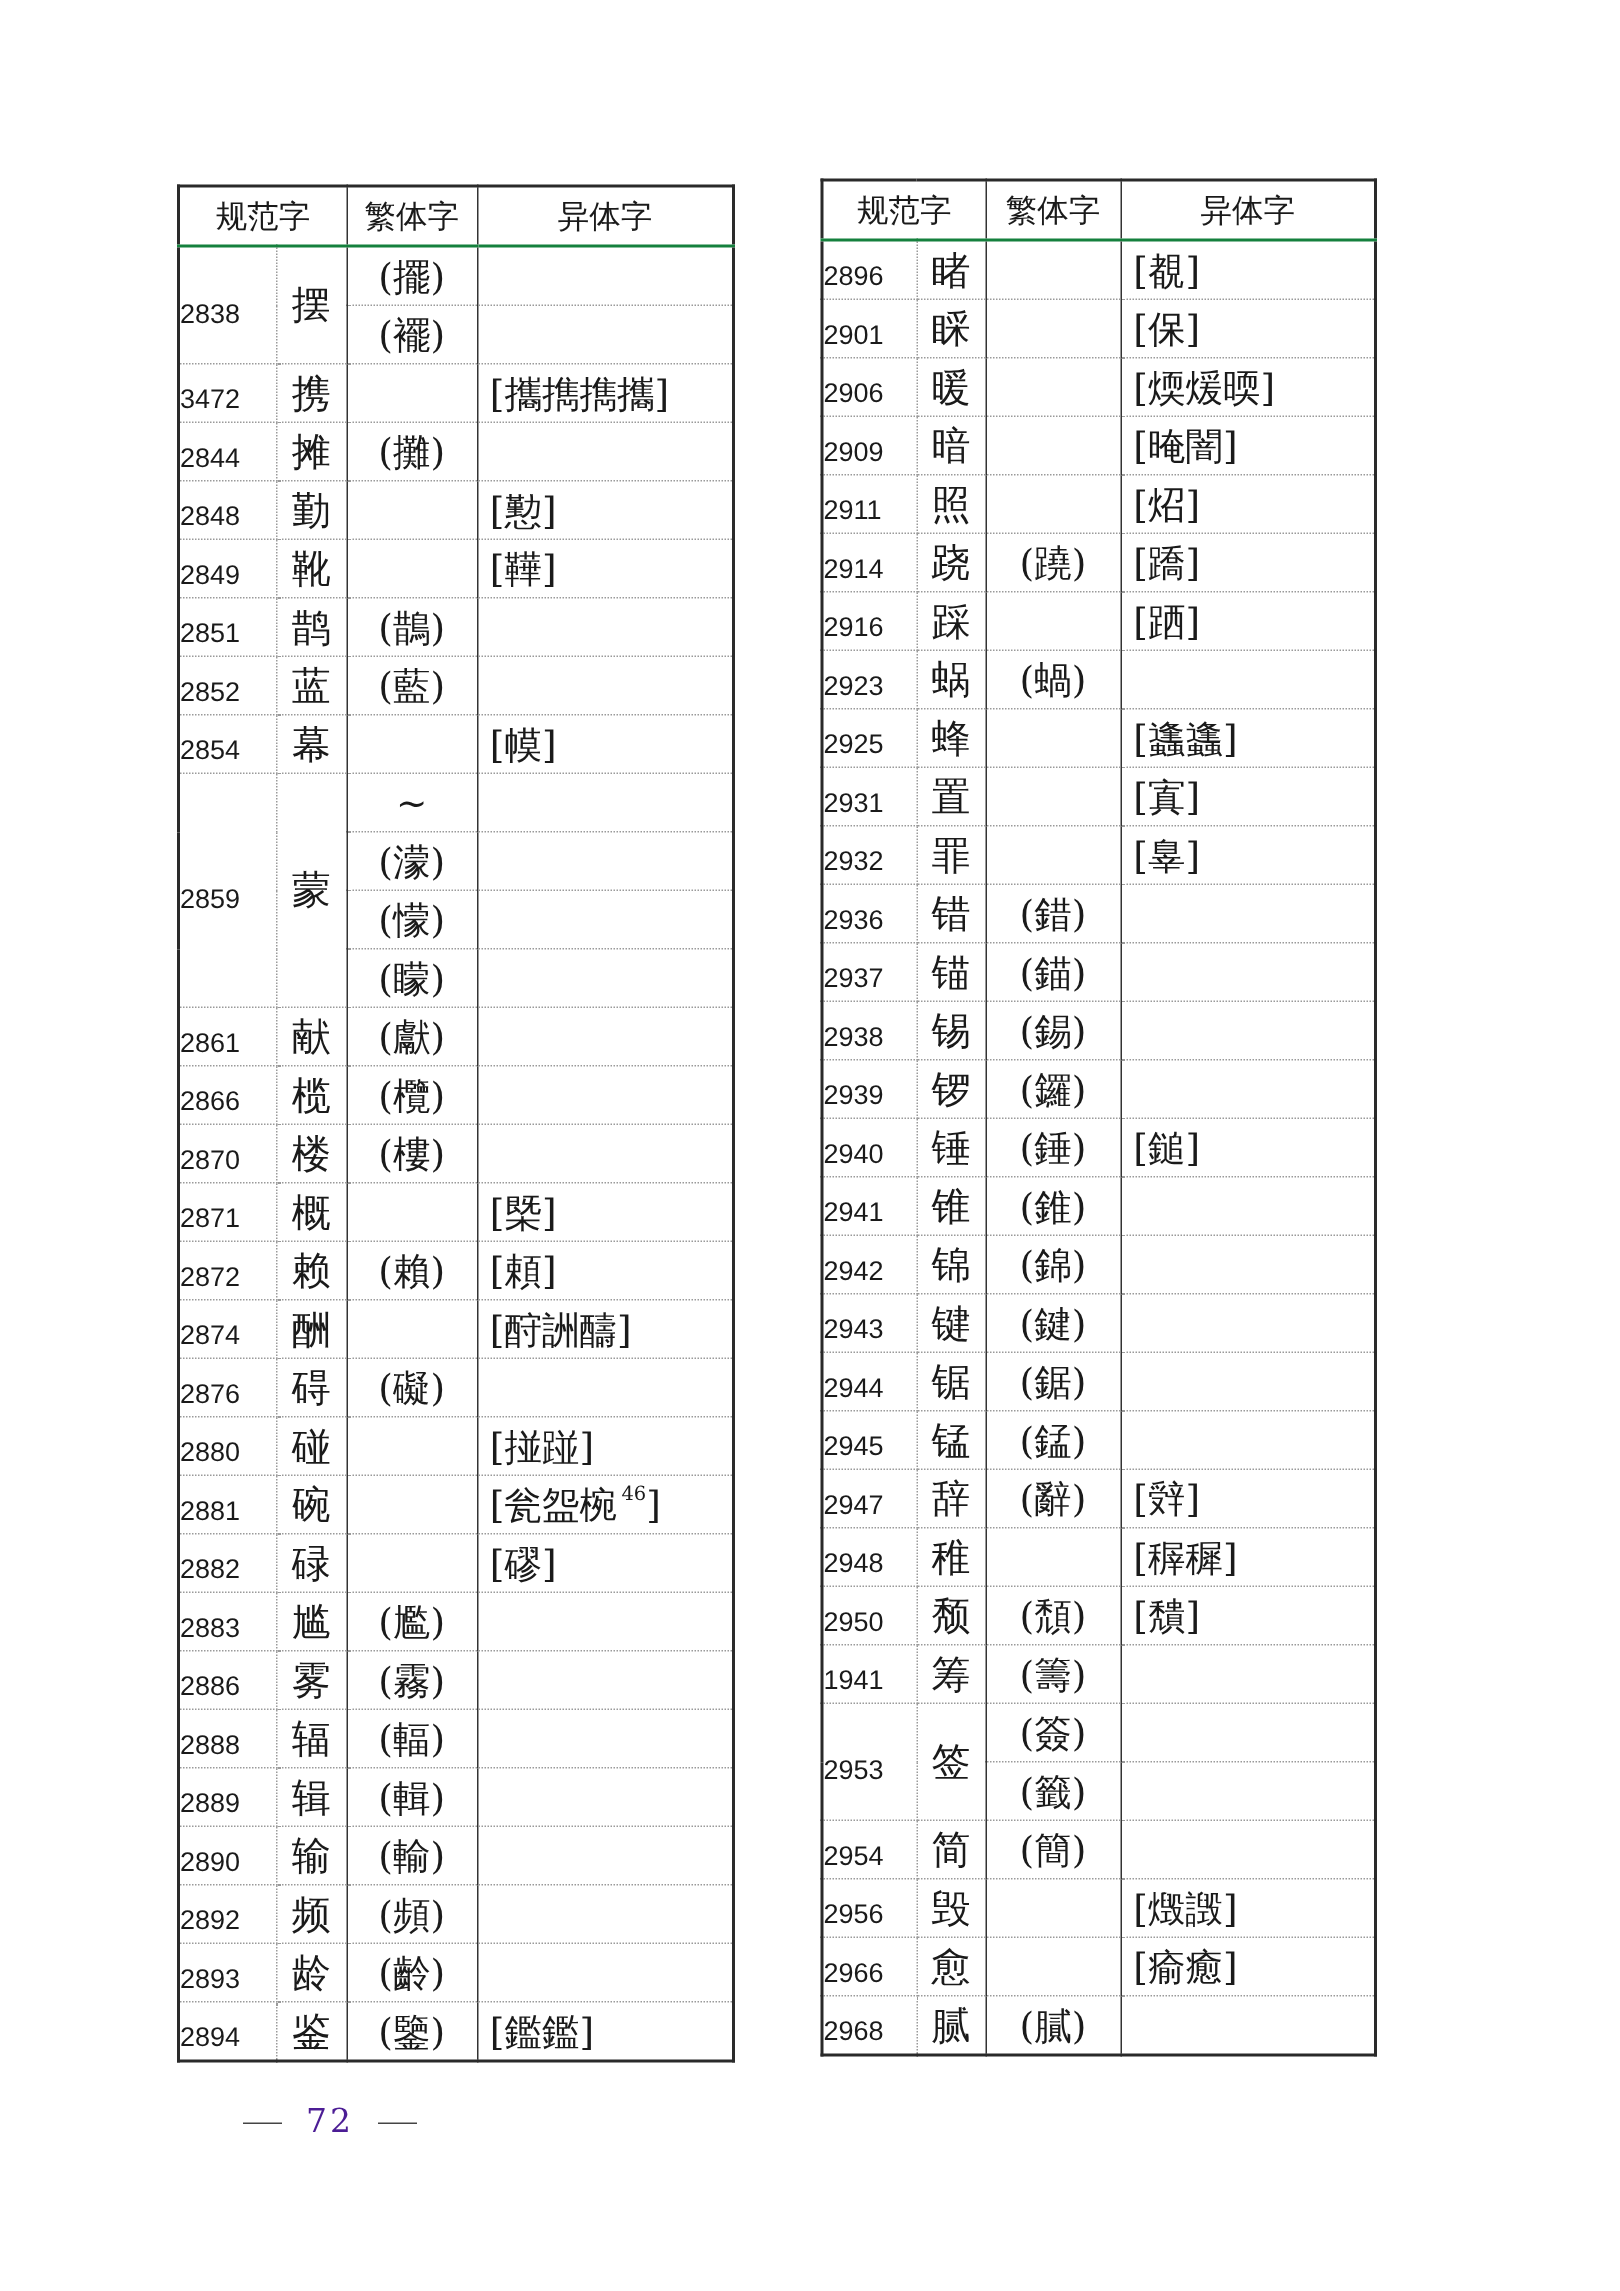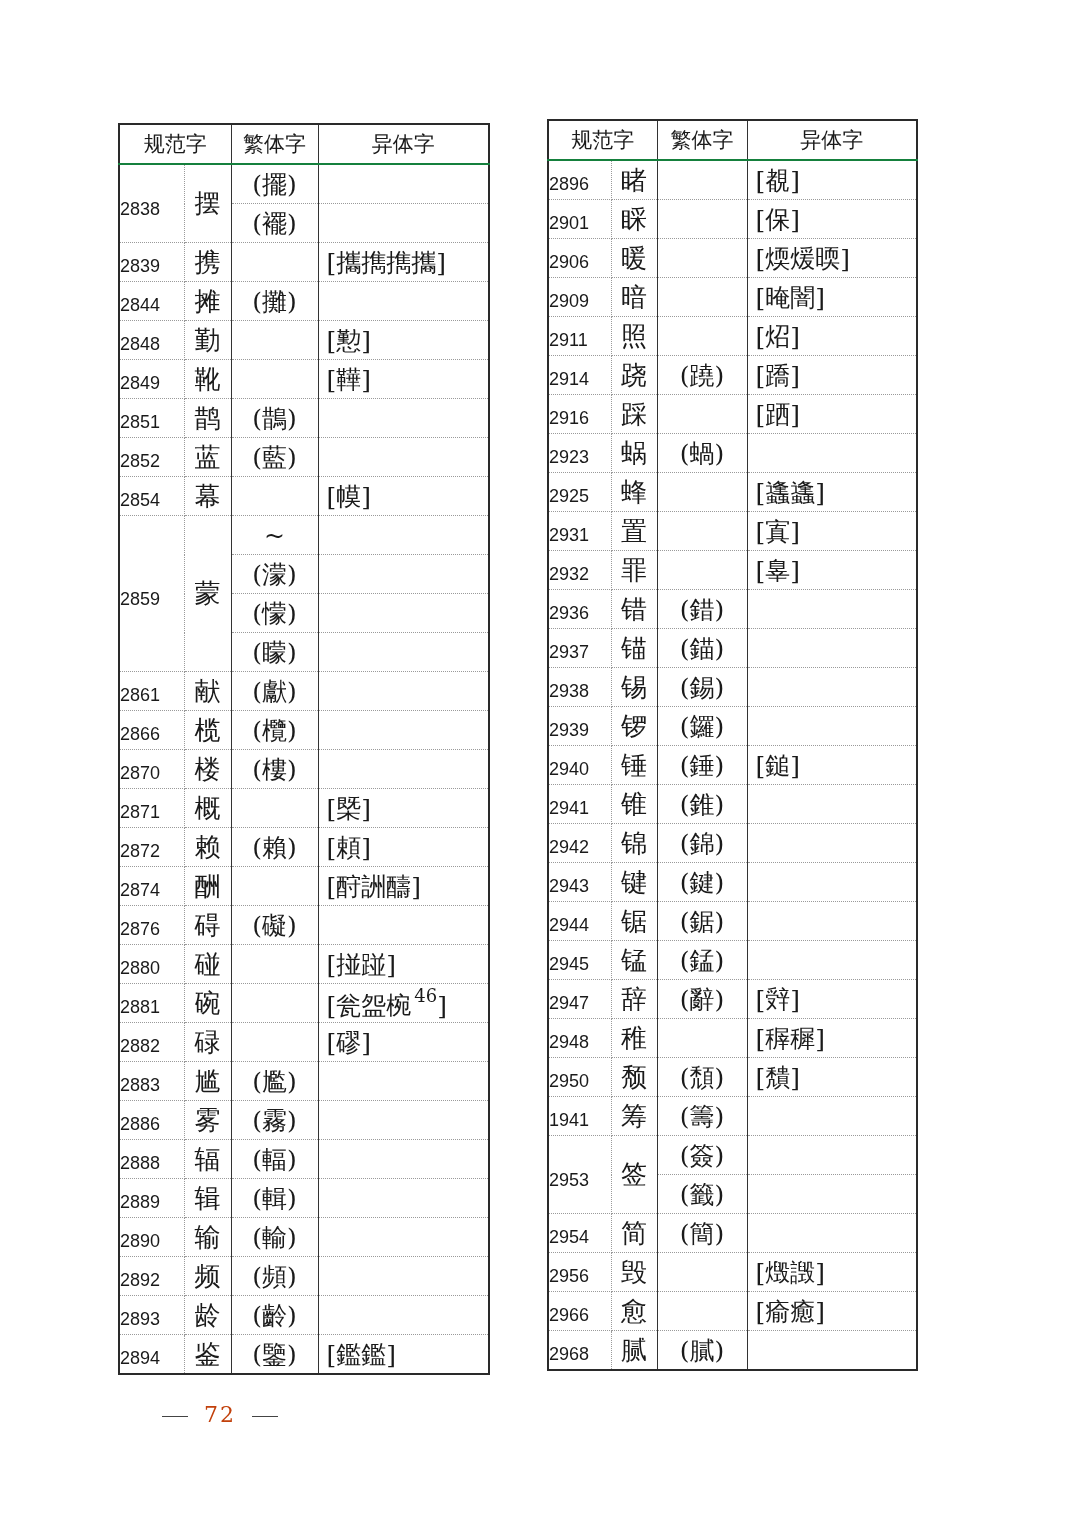--- a/index.html
+++ b/index.html
@@ -26,26 +26,26 @@
   .tbl tr:last-child td { border-bottom: none; margin-top: 31px; }
   .tbl td.num {
     font-family: "Liberation Sans", "DejaVu Sans", sans-serif; font-size: 18px;
     padding-top: 8px; box-sizing: border-box;
     border-right: 1px dotted #9a9a9a;
   }
   .tbl td.rowspan-cell { padding-top: 12px; border-bottom: 1px dotted #9a9a9a; }
   .tbl td.char { text-align: center; border-right: 1.5px solid #333; font-size: 26px; }
   .tbl td.trad { text-align: center; border-right: 1.5px solid #333; }
   .tbl td.var { text-align: left; padding-left: 8px; white-space: nowrap; }
-  .tbl td.var sup { font-size: 18px; vertical-align: 12px; margin-left: 3px; }
+  .tbl td.var sup { font-size: 13px; vertical-align: 12px; margin-left: 3px; }
   #left-table { left: 118px; top: 123px; width: 372px; }
   #right-table { left: 547px; top: 119px; width: 371px; }
   .footer {
     position: absolute; left: 146px; top: 1402px; font-size: 22px;
-    letter-spacing: 2px; font-family: "DejaVu Serif", serif; color: #c2410c;
+    letter-spacing: 2px; font-family: "DejaVu Serif", serif; color: #4c1d95;
   }
   .footer .dash { display: inline-block; width: 26px; height: 1px; background: #444; vertical-align: middle; margin: 0 16px; }
 </style>
 </head>
 <body>
 
 <table id="left-table" class="tbl">
   <colgroup>
       <col style="width:65px">
       <col style="width:47px">
@@ -64,21 +64,21 @@
         <td class="num rowspan-cell" rowspan="2">2838</td>
         <td class="char" rowspan="2">摆</td>
         <td class="trad">(擺)</td>
         <td class="var"></td>
       </tr>
       <tr>
         <td class="trad">(襬)</td>
         <td class="var"></td>
       </tr>
       <tr>
-        <td class="num" rowspan="1">2839</td>
+        <td class="num" rowspan="1">3472</td>
         <td class="char" rowspan="1">携</td>
         <td class="trad"></td>
         <td class="var">[攜擕擕攜]</td>
       </tr>
       <tr>
         <td class="num" rowspan="1">2844</td>
         <td class="char" rowspan="1">摊</td>
         <td class="trad">(攤)</td>
         <td class="var"></td>
       </tr>

